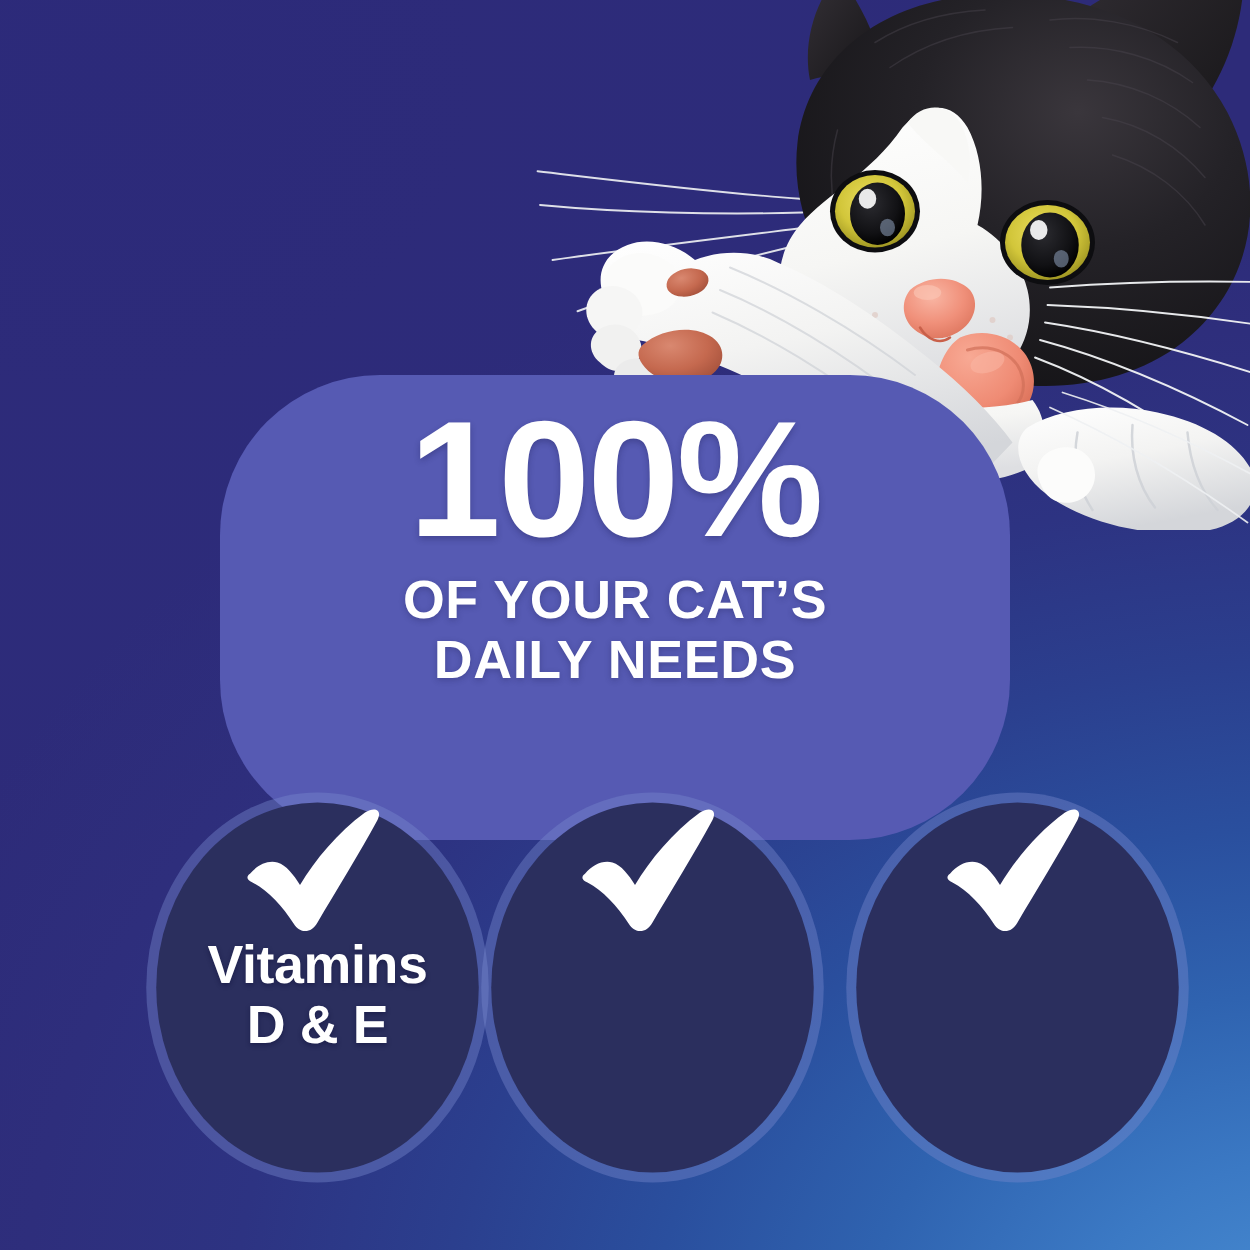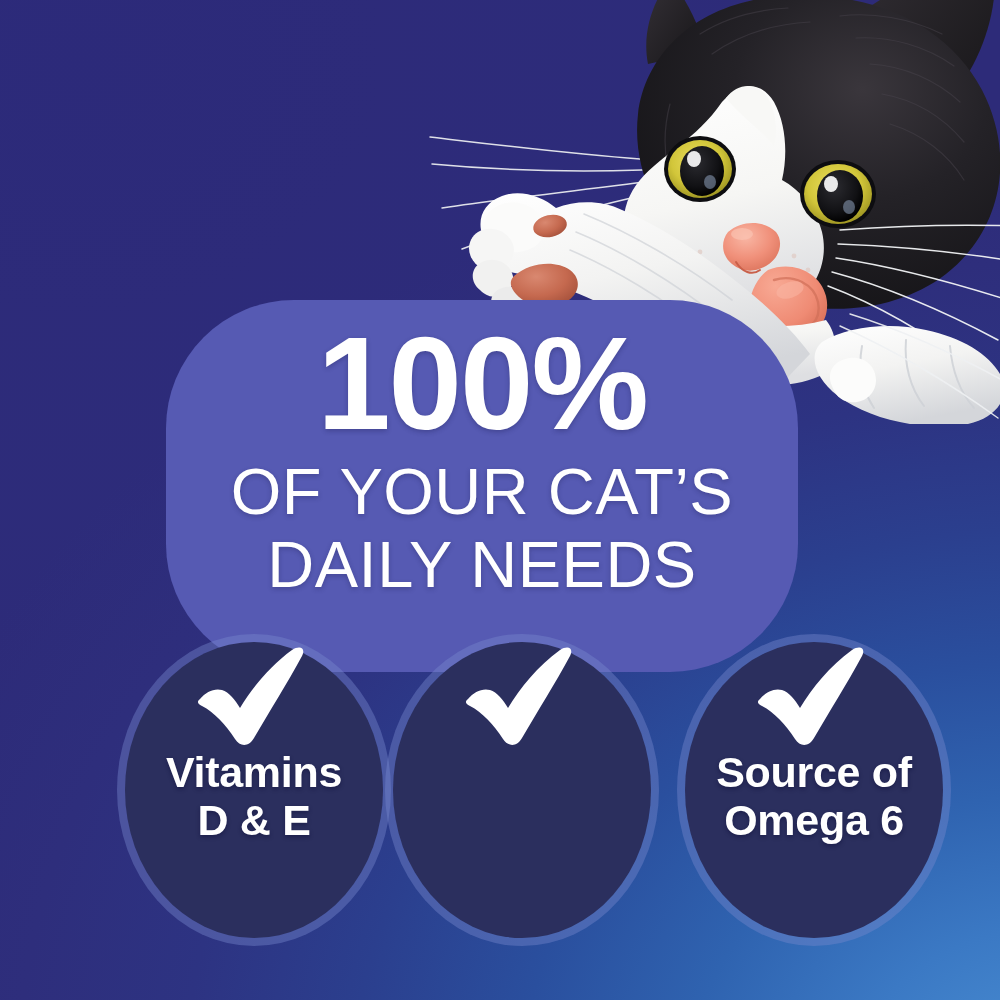--- a/index.html
+++ b/index.html
@@ -47,21 +47,21 @@
     top: -6px;
     left: 370px;
     width: 650px;
     height: 430px;
   }
   #cat-art svg { display: block; width: 100%; height: 100%; }
 
   
   #claim-panel {
     position: absolute;
-    left: 166px;
+    left: 176px;
     top: 300px;
     width: 632px;
     height: 372px;
     background: #565ab3;
     border-radius: 128px;
   }
 
   #claim-inner {
     position: absolute;
     inset: 0;
@@ -77,22 +77,22 @@
     font-weight: bold;
     font-size: 132px;
     line-height: 1.0;
     color: #ffffff;
     letter-spacing: -2px;
     text-shadow: 0 2px 5px rgba(20,20,70,0.30);
   }
 
   #claim-line1, #claim-line2 {
     font-family: "Liberation Sans", sans-serif;
-    font-weight: normal;
-    font-size: 65px;
+    font-weight: bold;
+    font-size: 43px;
     line-height: 1.12;
     color: #ffffff;
     letter-spacing: 0.5px;
     text-shadow: 0 2px 5px rgba(20,20,70,0.28);
   }
   #claim-line1 { margin-top: 6px; }
 
   
   #benefits {
     position: absolute;
@@ -396,18 +396,16 @@
                    C 10 40, 18 36, 26 38
                    C 33 40, 39 48, 44 56
                    C 56 36, 74 14, 96 -2
                    C 104 -7, 110 -4, 106 4
                    C 92 30, 72 62, 58 86
                    C 53 95, 44 95, 39 87
                    C 30 73, 18 60, 6 54
                    C 1 52, 1 49, 4 47 Z" fill="#ffffff"></path>
         </svg>
       </div>
-      <div class="benefit-label">Source of
-Omega 6</div>
     </div>
 
   </div>
 </div>
 
 </body></html>

